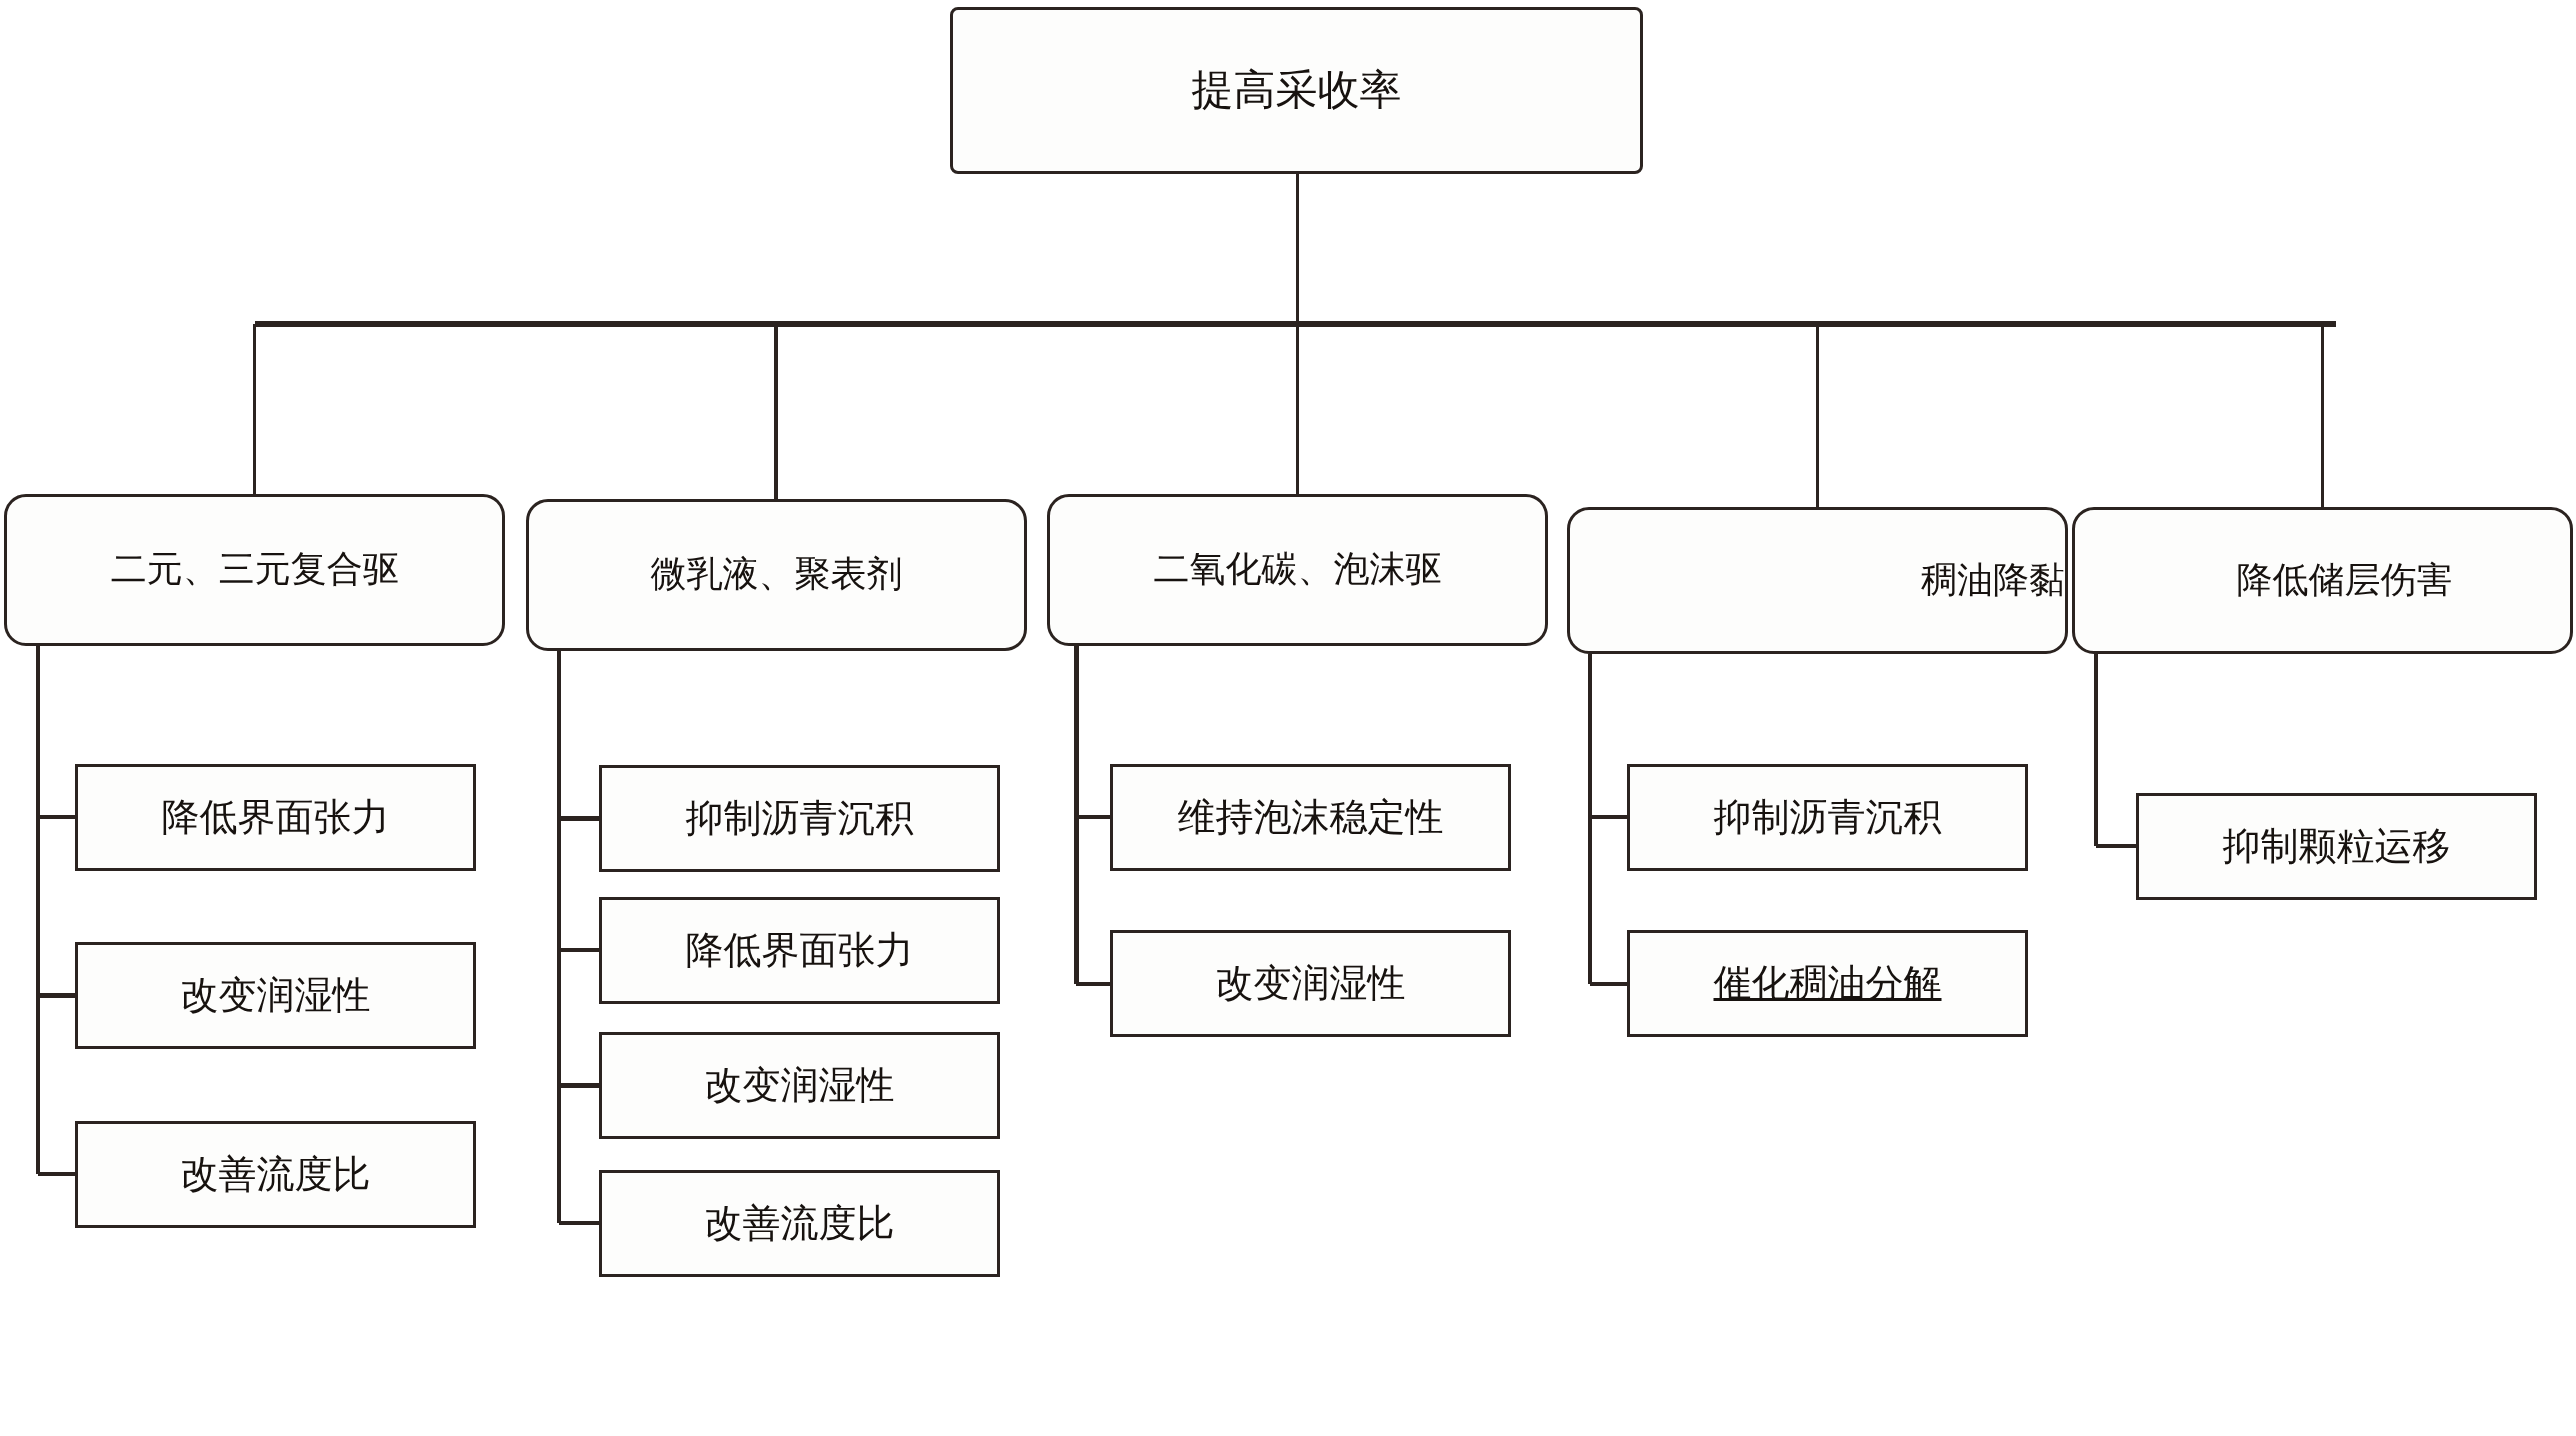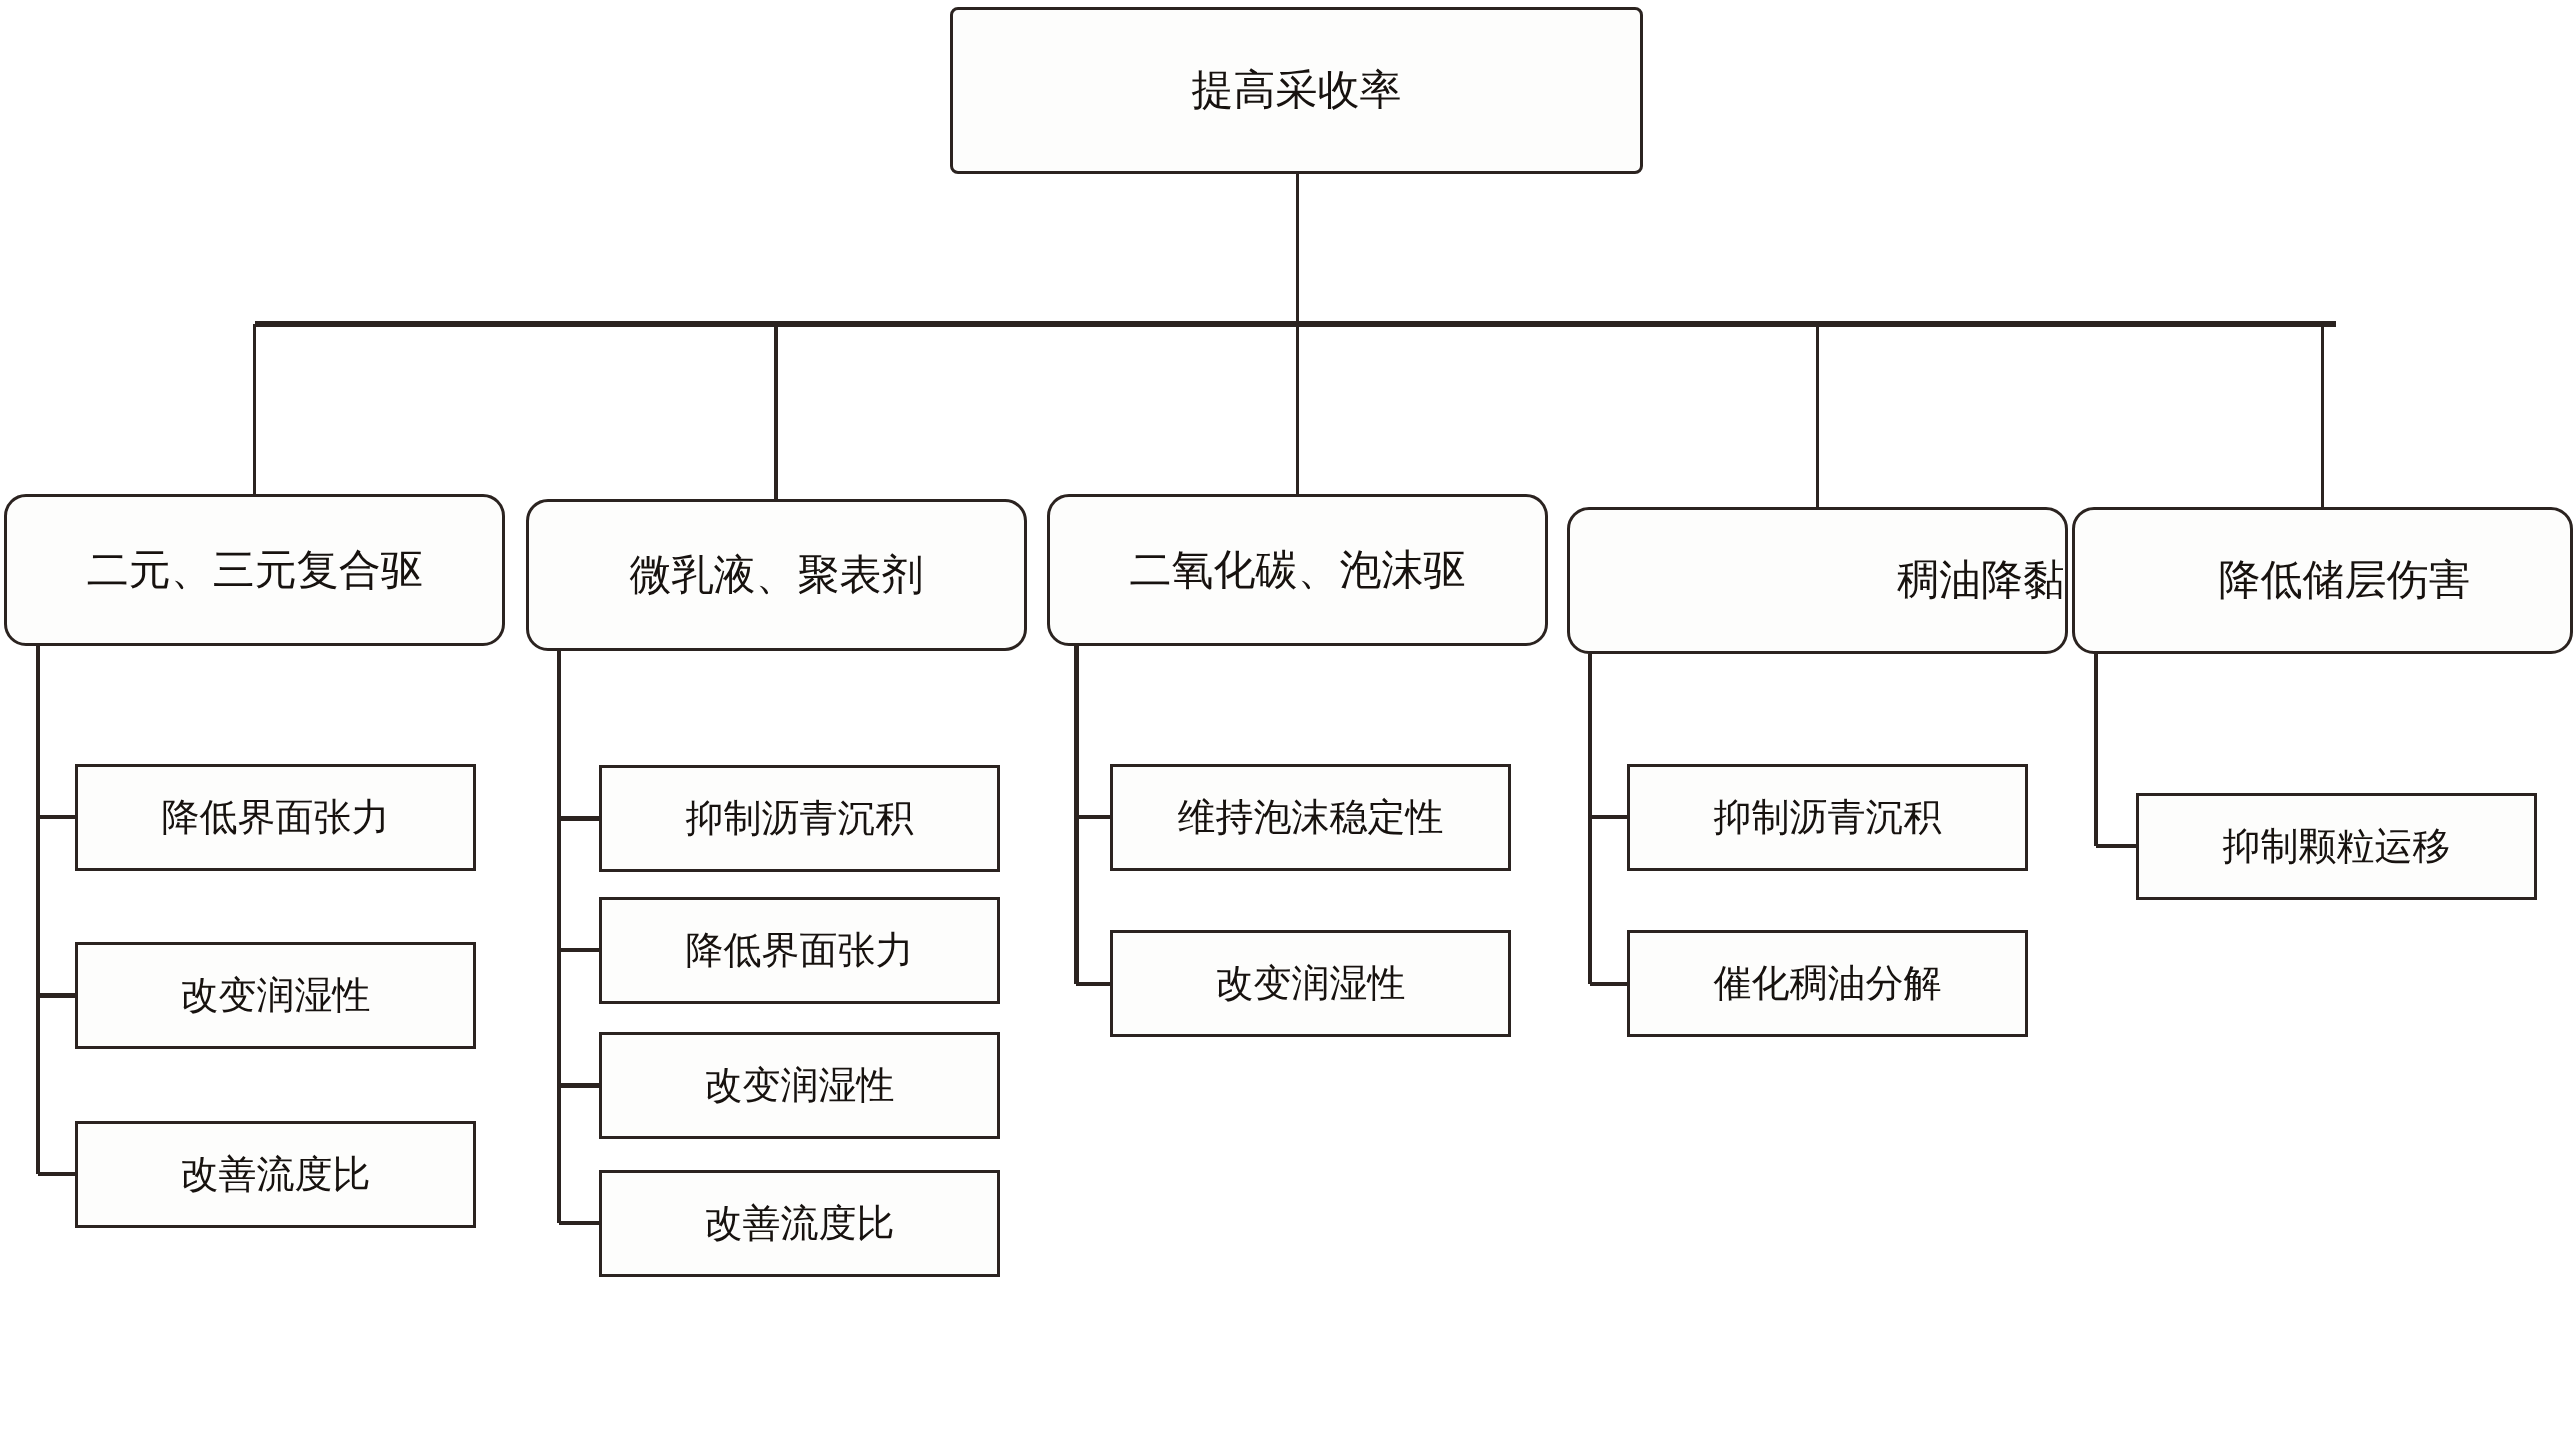--- a/index.html
+++ b/index.html
@@ -36,21 +36,21 @@
     white-space: nowrap;
   }
   .node.root {
     border: 3.3px solid #2b2320;
     border-radius: 8px;
     font-size: 42px;
   }
   .node.branch {
     border: 3.3px solid #2b2320;
     border-radius: 22px;
-    font-size: 42px;
+    font-size: 36px;
   }
   .node.leaf {
     border: 3.3px solid #2b2320;
     border-radius: 0;
     font-size: 38px;
   }
 </style>
 </head>
 <body>
 
@@ -123,21 +123,21 @@
       </div>
       <div class="node leaf" style="left: 1110px; top: 930px; width: 401px; height: 107px;">
         <span>改变润湿性</span>
       </div>
       <div class="node branch" style="left: 1567px; top: 507px; width: 501px; height: 147px; justify-content: flex-end;">
         <span>稠油降黏</span>
       </div>
       <div class="node leaf" style="left: 1627px; top: 764px; width: 401px; height: 107px;">
         <span>抑制沥青沉积</span>
       </div>
-      <div class="node leaf" style="left: 1627px; top: 930px; width: 401px; height: 107px;">
+      <div class="node leaf" style="left: 1627px; top: 930px; width: 401px; height: 107px; text-decoration: underline;">
         <span>催化稠油分解</span>
       </div>
       <div class="node branch" style="left: 2072px; top: 507px; width: 501px; height: 147px; padding-left: 44px;">
         <span>降低储层伤害</span>
       </div>
       <div class="node leaf" style="left: 2136px; top: 793px; width: 401px; height: 107px;">
         <span>抑制颗粒运移</span>
       </div>
     </div>
 

